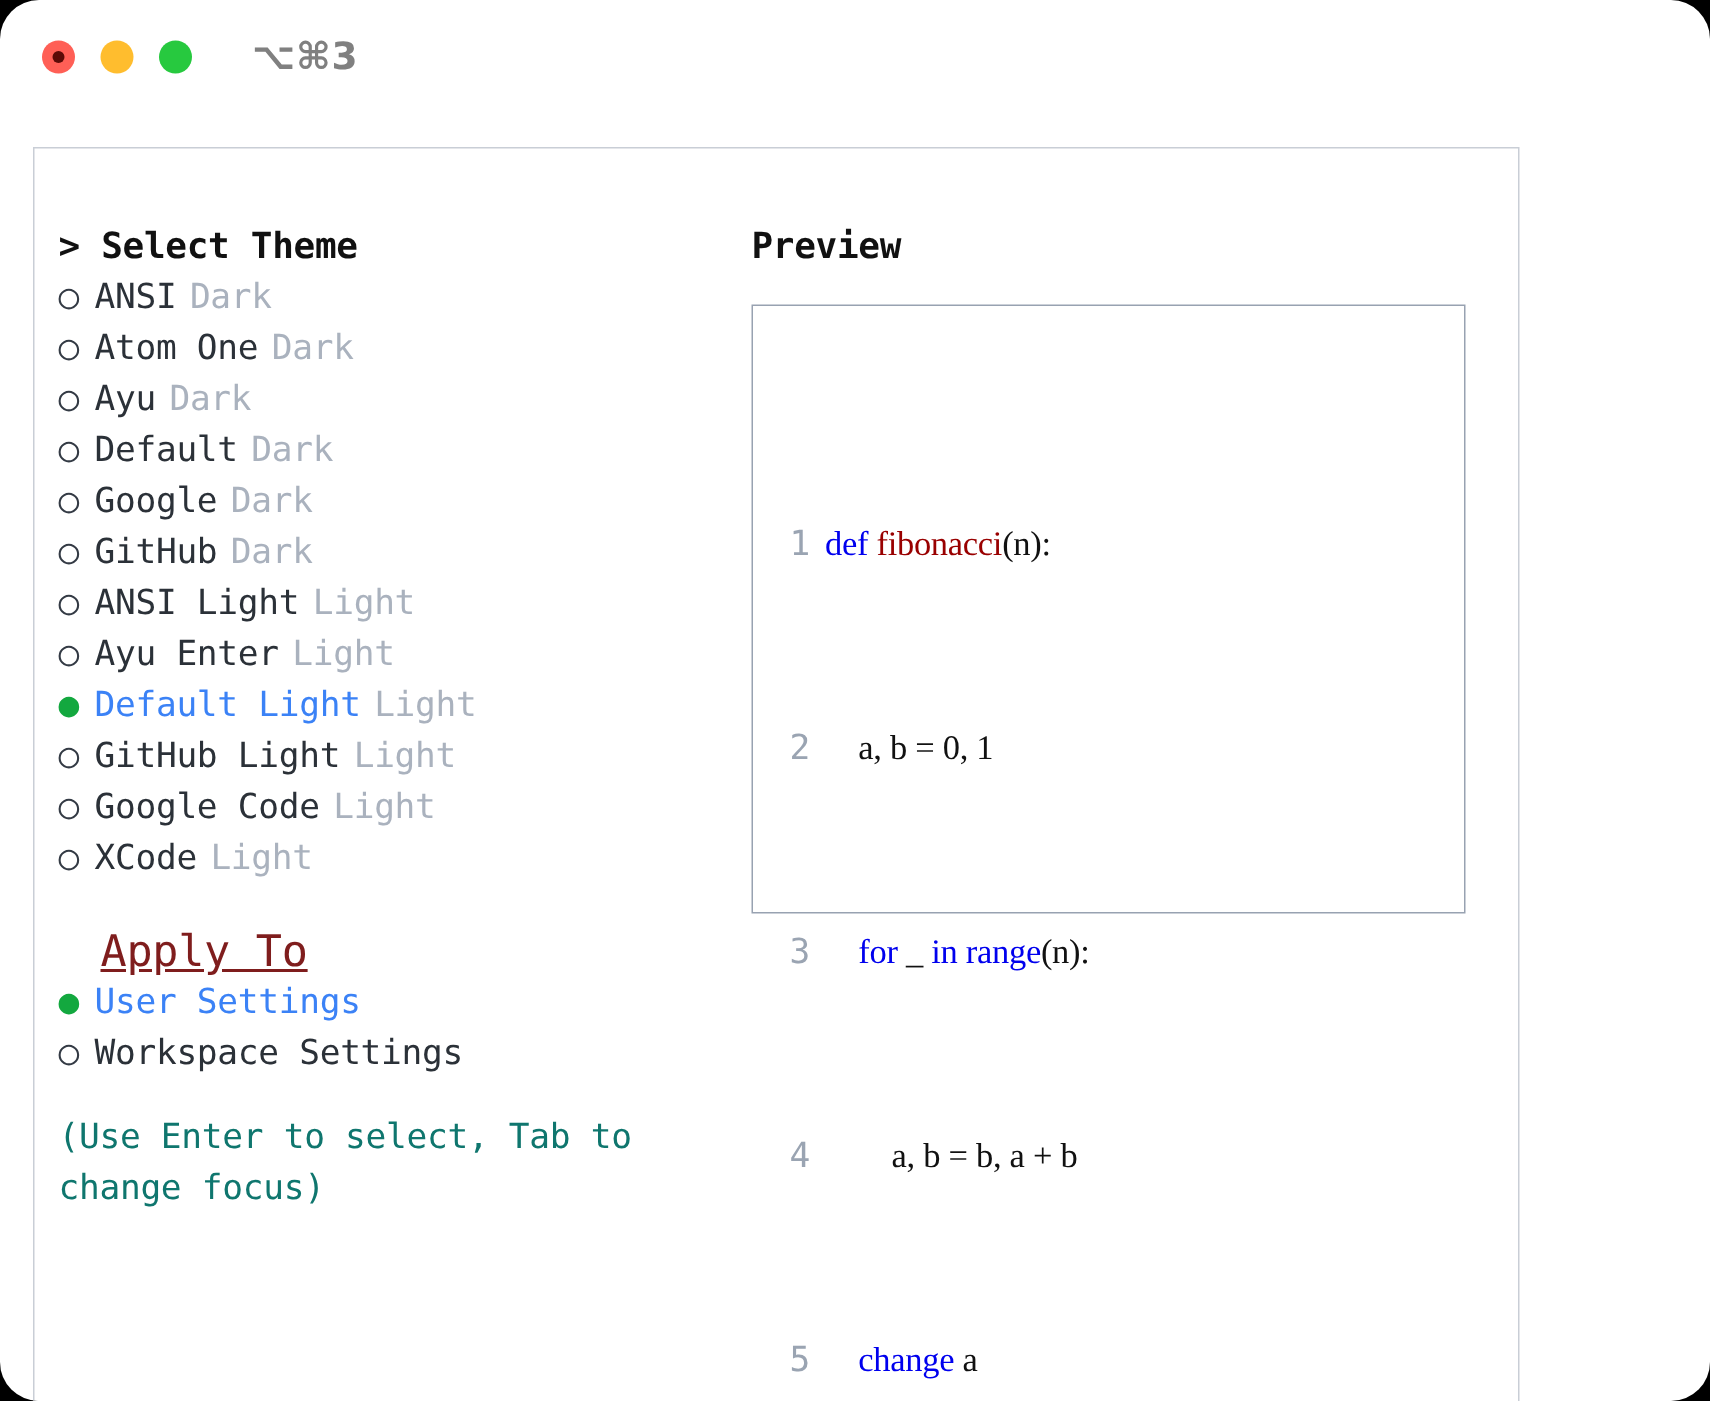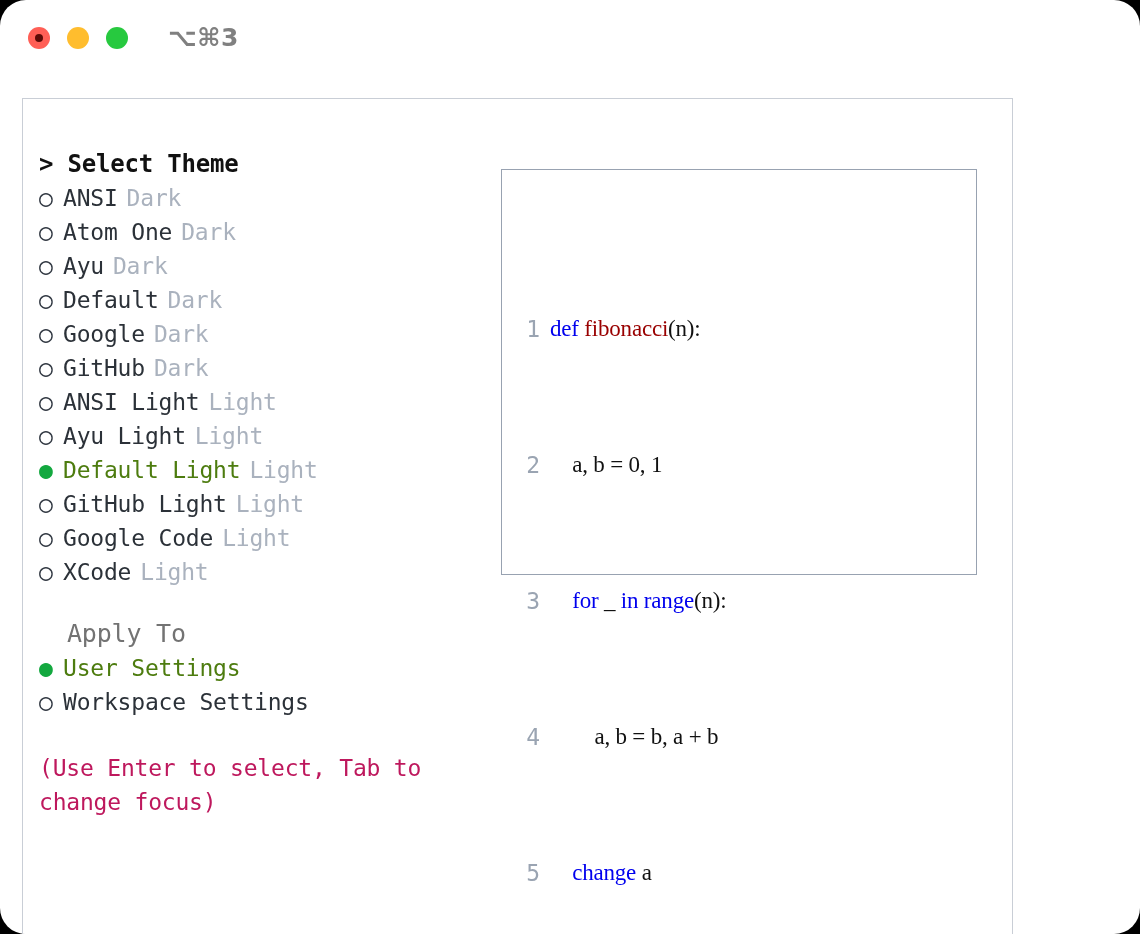--- a/index.html
+++ b/index.html
@@ -110,42 +110,43 @@
   }
   .marker {
     display: inline-block;
     width: 24px;
     flex: 0 0 24px;
     color: #333a44;
     font-size: 23px;
   }
   .marker.on { color: #13a83f; }
   .row-label { color: #2b3138; }
-  .row.selected .row-label { color: #4d7c0f; }
+  .row.selected .row-label { color: #3b82f6; }
   .row-tag {
     color: #aab2be;
     margin-left: 9px;
     text-align: center;
   }
 
   .section-gap { height: 28px; }
 
   .section-title {
-    font-size: 25px;
-    color: #737373;
+    font-size: 29px;
+    color: #7f1d1d;
     line-height: 34px;
     padding-left: 28px;
     white-space: pre;
     letter-spacing: -0.2px;
+    text-decoration: underline;
   }
 
   .hint {
-    margin-top: 32px;
+    margin-top: 22px;
     font-size: 23px;
-    color: #be185d;
+    color: #0f766e;
     line-height: 34px;
     width: 400px;
     white-space: pre-wrap;
     letter-spacing: -0.2px;
   }
 
   
   .right-col {
     position: absolute;
     left: 478px;
@@ -243,21 +244,21 @@
           <span class="row-label">GitHub</span>
           <span class="row-tag">Dark</span>
         </div>
         <div class="row">
           <span class="marker">○</span>
           <span class="row-label">ANSI Light</span>
           <span class="row-tag">Light</span>
         </div>
         <div class="row">
           <span class="marker">○</span>
-          <span class="row-label">Ayu Light</span>
+          <span class="row-label">Ayu Enter</span>
           <span class="row-tag">Light</span>
         </div>
         <div class="row selected">
           <span class="marker on">●</span>
           <span class="row-label">Default Light</span>
           <span class="row-tag">Light</span>
         </div>
         <div class="row">
           <span class="marker">○</span>
           <span class="row-label">GitHub Light</span>
@@ -287,20 +288,21 @@
         <div class="row">
           <span class="marker">○</span>
           <span class="row-label">Workspace Settings</span>
         </div>
       </div>
 
       <div class="hint">(Use Enter to select, Tab to change focus)</div>
     </div>
 
     <div class="right-col">
+      <div class="preview-title">Preview</div>
 
       <div class="preview-box">
         <div class="code">
 
           <div class="cline">
             <span class="lnum">1</span>
             <span class="ctext"><span class="tok-kw">def </span><span class="tok-fn">fibonacci</span><span class="tok-plain">(n):</span></span>
           </div>
 
           <div class="cline">

